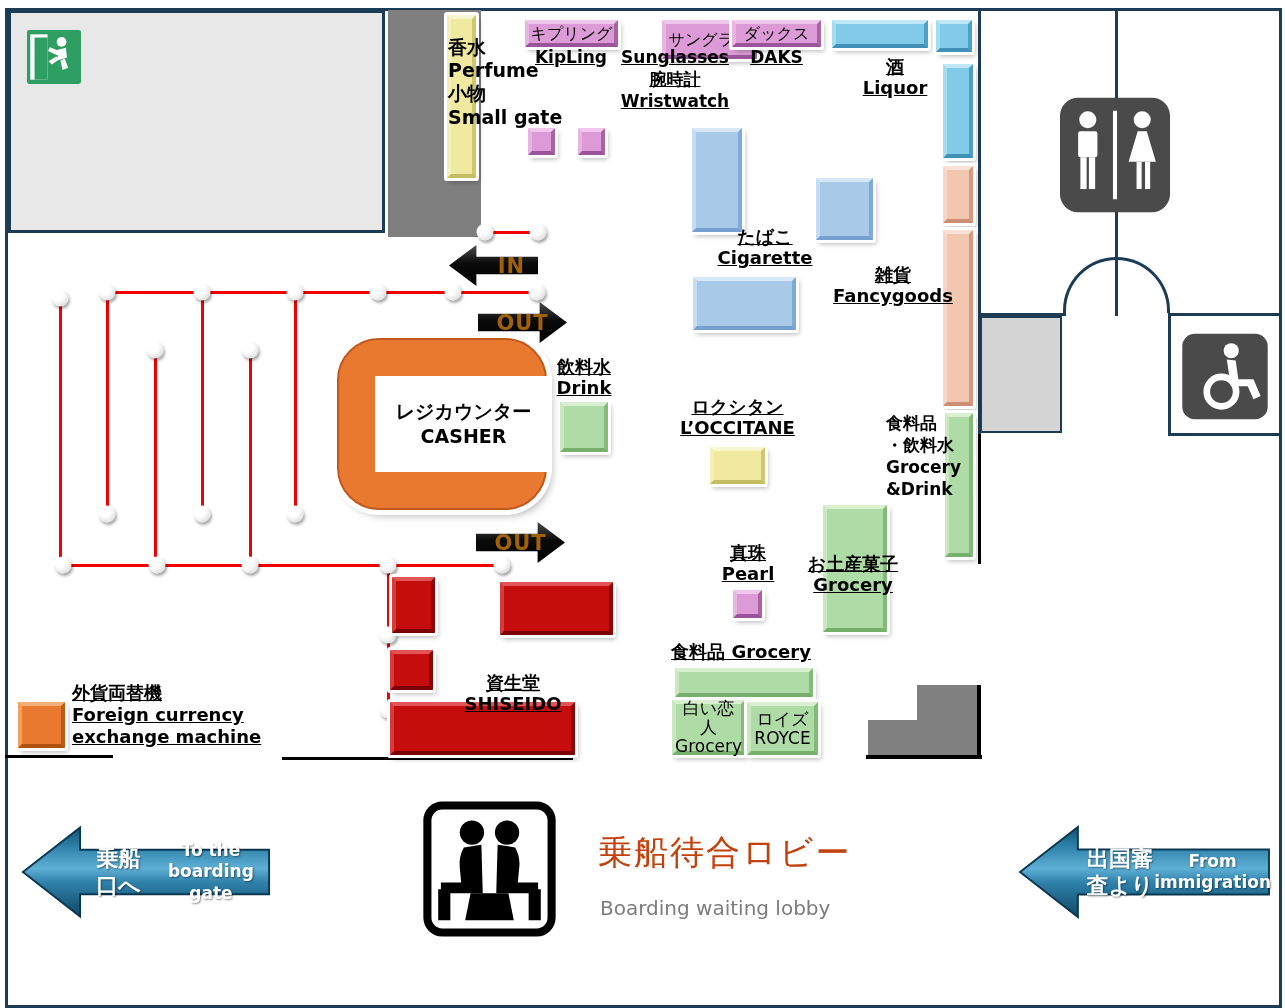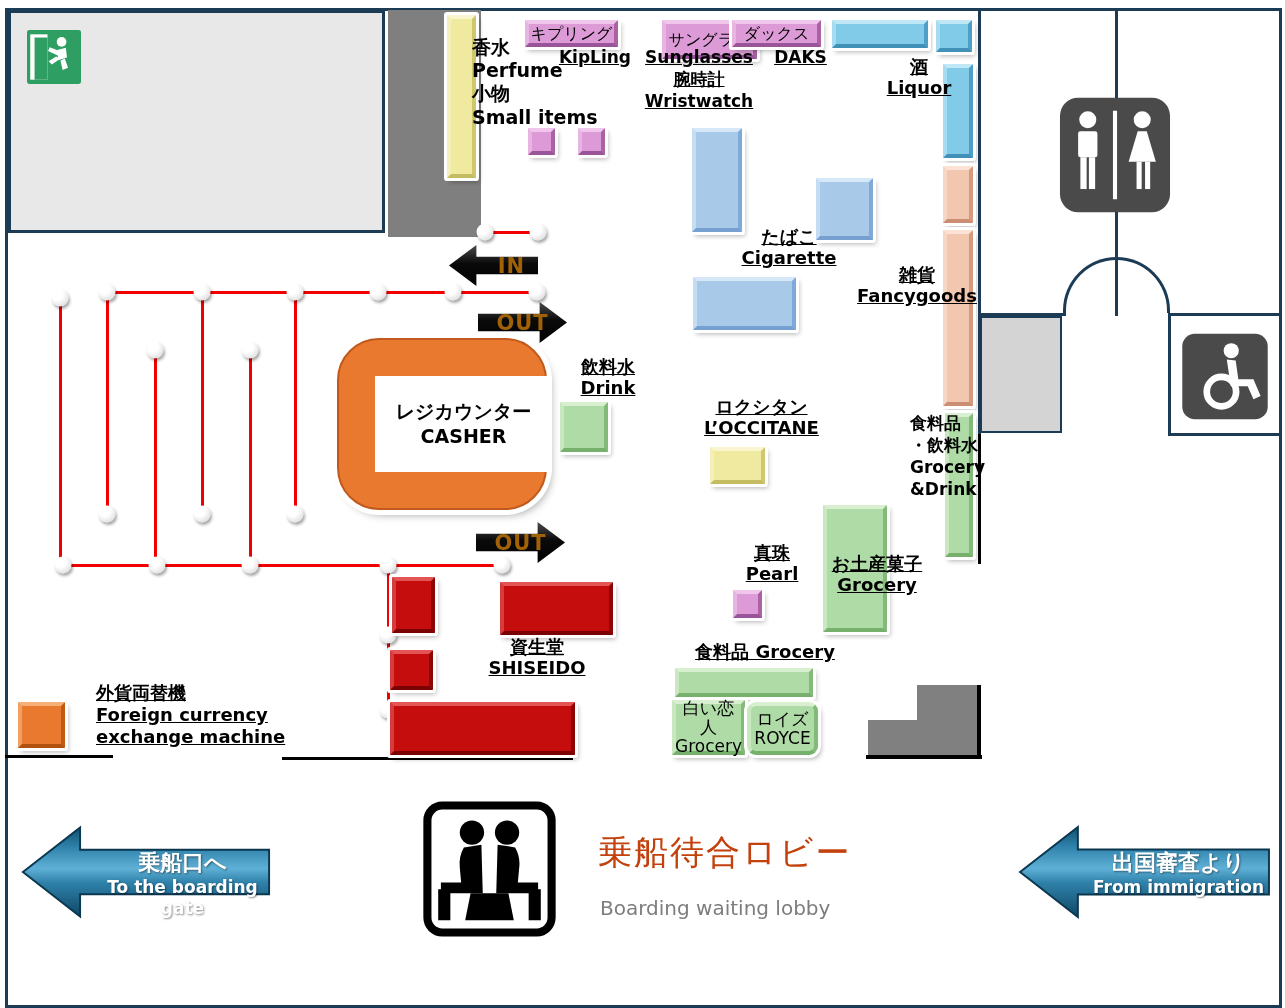--- a/index.html
+++ b/index.html
@@ -36,43 +36,43 @@
   .c-pink   { background:#dc9bd6; border-color:#f0c6ec #aa62a4 #9a549a #e8b4e2; }
   .c-skyblue{ background:#82cbe8; border-color:#c0e7f6 #4e9fc6 #4090b8 #a6dcf0; }
   .c-blue   { background:#a9c9e9; border-color:#d6e8f8 #7fa9d8 #76a0d0 #c4ddf2; }
   .c-salmon { background:#f2c7af; border-color:#fae3d6 #d69a7c #cc8e72 #f6d6c4; }
   .c-green  { background:#afdca6; border-color:#d8efd0 #82ba78 #76b06c #cae8c0; }
   .c-yellow { background:#efea9f; border-color:#f9f6cf #cfc76e #c4bc60 #f4efb8; }
   .c-red    { background:#c50d0d; border-color:#e35555 #8e0505 #7a0202 #d63c3c; }
   .c-orange { background:#e8792f; border-color:#f6b077 #c05a14 #b0520e #f0a060; }
   
   .lbl { position:absolute; font-weight:bold; color:#000; font-size:18px;
-         line-height:1.18; white-space:nowrap; z-index:7;margin-left:24px; }
+         line-height:1.18; white-space:nowrap; z-index:7; }
   .lbl span { display:block; }
   .ctr { text-align:center;text-decoration:underline; }
   .inblk { display:flex; align-items:center; justify-content:center;
            font-size:16px; line-height:1.1; text-align:center; z-index:6; }
   
   .casher-body { position:absolute; left:337px; top:338px; width:210px; height:172px;
                  background:#e8792e; border:2px solid #c2591c; border-radius:42px;
                  box-sizing:border-box; z-index:5;
                  box-shadow:0 0 0 5px #fff, 4px 5px 8px rgba(0,0,0,.35); }
   .casher-notch { position:absolute; left:375px; top:376px; width:177px; height:96px;
                   background:#fff; z-index:5; display:flex; flex-direction:column;
                   align-items:center; justify-content:center; font-weight:bold;
                   font-size:19px; line-height:1.3; text-align:center; }
   
   .bw-arrow { position:absolute; z-index:6; }
   .bw-arrow .txt { position:absolute; top:0; left:0; width:100%; height:100%;
                    display:flex; align-items:center; justify-content:center;
                    color:#a16207; font-weight:bold; font-size:21px; letter-spacing:1px; }
   
   .way { position:absolute; z-index:6; }
-  .way .txt { position:absolute; display:flex; flex-direction:column; align-items:center;
-              justify-content:flex-start; color:#fff; font-weight:bold; text-align:center;
+  .way .txt { position:absolute; display:flex; flex-direction:row; align-items:center;
+              justify-content:flex-end; color:#fff; font-weight:bold; text-align:center;
               text-shadow:1px 1px 2px rgba(0,0,0,.45); }
   .way .jp { font-size:22px; line-height:1.25; }
   .way .en { font-size:17px; line-height:1.25; }
   
   .lobby-jp { position:absolute; left:598px; top:830px; font-size:34px; color:#c2410c;
               letter-spacing:2px; z-index:7; white-space:nowrap; }
   .lobby-en { position:absolute; left:600px; top:896px; font-size:20px; color:#7d7d7d;
               z-index:7; white-space:nowrap; }
   svg { display:block; }
 </style>
@@ -160,21 +160,21 @@
   <div class="blk c-blue" style="left:816px;top:178px;width:57px;height:62px;"></div>
   <div class="blk c-blue" style="left:693px;top:277px;width:103px;height:53px;"></div>
   <div class="blk c-green" style="left:560px;top:402px;width:48px;height:50px;"></div>
   <div class="blk c-yellow" style="left:710px;top:447px;width:55px;height:37px;"></div>
   <div class="blk c-pink" style="left:733px;top:590px;width:29px;height:28px;"></div>
   <div class="blk c-green" style="left:823px;top:505px;width:64px;height:127px;"></div>
   <div class="blk c-green" style="left:675px;top:668px;width:138px;height:29px;"></div>
   <div class="blk c-green inblk" style="left:672px;top:700px;width:73px;height:55px;font-size:17px;">
     <span><span>白い恋人</span><span>Grocery</span></span>
   </div>
-  <div class="blk c-green inblk" style="left:747px;top:702px;width:71px;height:53px;font-size:17px;border-radius:9px;">
+  <div class="blk c-green inblk" style="left:747px;top:702px;width:71px;height:53px;font-size:17px;">
     <span><span>ロイズ</span><span>ROYCE</span></span>
   </div>
   <div class="blk c-red" style="left:392px;top:577px;width:43px;height:56px;"></div>
   <div class="blk c-red" style="left:500px;top:582px;width:113px;height:53px;"></div>
   <div class="blk c-red" style="left:390px;top:650px;width:43px;height:40px;"></div>
   <div class="blk c-red" style="left:390px;top:702px;width:185px;height:53px;"></div>
   <div class="blk c-orange" style="left:18px;top:702px;width:47px;height:46px;"></div>
 
   <div class="casher-body"></div>
   <div class="casher-notch">
@@ -219,21 +219,21 @@
         </defs>
       <polygon points="93,23 65,2 65,14 2,14 2,32 65,32 65,44" fill="url(#bk3)"></polygon>
     </svg>
     <div class="txt" style="padding-right:20px;">OUT</div>
   </div>
 
   <div class="lbl" style="left:448px;top:36px;font-size:19px;line-height:1.22;">
     <span>香水</span>
     <span>Perfume</span>
     <span>小物</span>
-    <span>Small items</span>
+    <span>Small gate</span>
   </div>
   <div class="lbl ctr" style="left:518px;top:47px;width:106px;font-size:17px;">KipLing</div>
   <div class="lbl ctr" style="left:620px;top:47px;width:110px;font-size:17px;line-height:1.28;">
     <span>Sunglasses</span>
     <span>腕時計</span>
     <span>Wristwatch</span>
   </div>
   <div class="lbl ctr" style="left:732px;top:47px;width:89px;font-size:17px;">DAKS</div>
   <div class="lbl ctr" style="left:845px;top:56px;width:100px;">
     <span>酒</span>
@@ -263,21 +263,21 @@
   </div>
   <div class="lbl ctr" style="left:710px;top:542px;width:76px;">
     <span>真珠</span>
     <span>Pearl</span>
   </div>
   <div class="lbl ctr" style="left:790px;top:553px;width:126px;">
     <span>お土産菓子</span>
     <span>Grocery</span>
   </div>
   <div class="lbl ctr" style="left:660px;top:641px;width:162px;">食料品 Grocery</div>
-  <div class="lbl ctr" style="left:445px;top:636px;width:136px;">
+  <div class="lbl ctr" style="left:445px;top:672px;width:136px;">
     <span>資生堂</span>
     <span>SHISEIDO</span>
   </div>
   <div class="lbl" style="left:72px;top:682px;font-size:18px;line-height:1.22;text-decoration:underline;">
     <span>外貨両替機</span>
     <span>Foreign currency</span>
     <span>exchange machine</span>
   </div>
 
   <div class="abs" style="left:27px;top:30px;width:54px;height:54px;z-index:6;">

